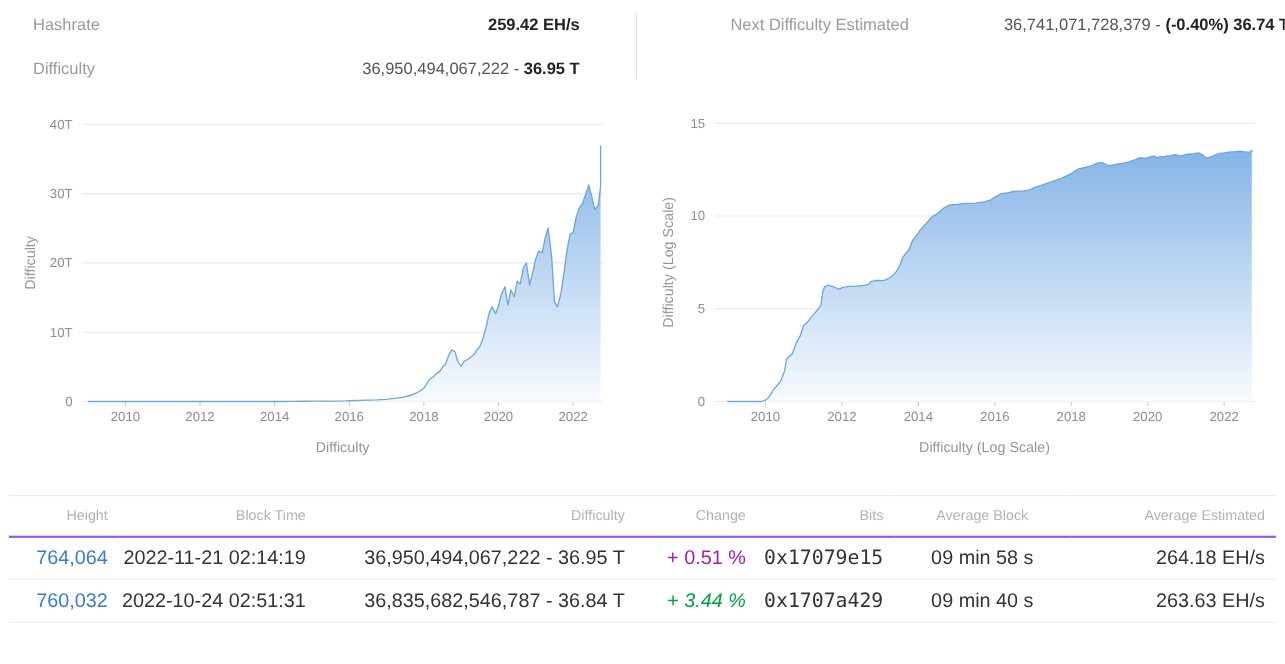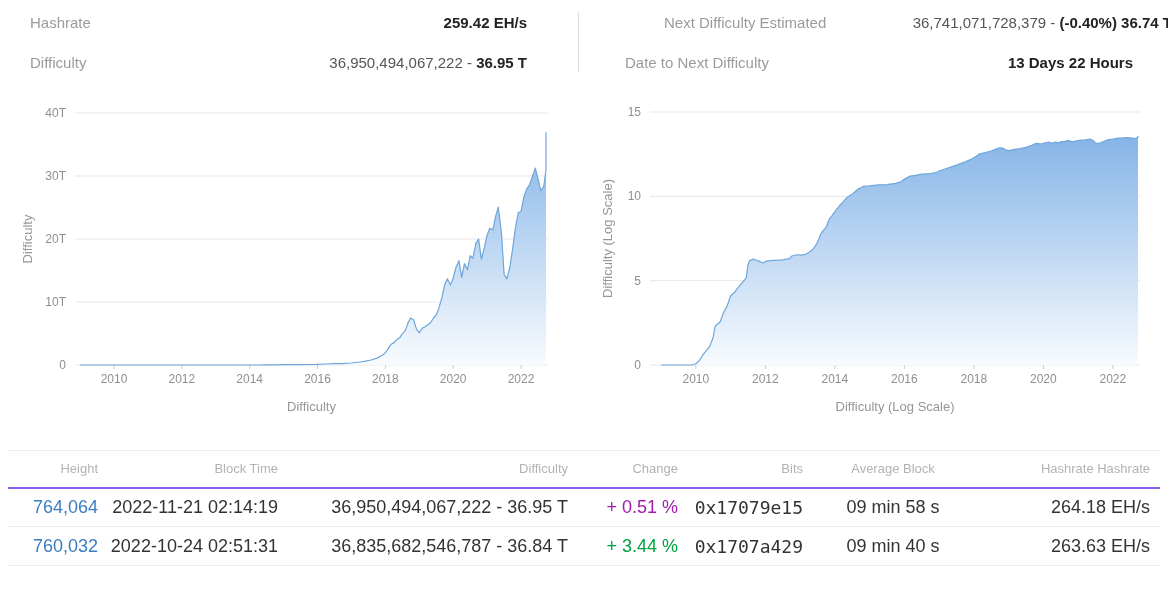--- a/index.html
+++ b/index.html
@@ -43,24 +43,20 @@
     <span class="stat-value"><span></span><span class="v-bold">259.42 EH/s</span></span>
   </div>
   <div class="srow l2">
     <span class="stat-label">Difficulty</span>
     <span class="stat-value"><span>36,950,494,067,222 - </span><span class="v-bold">36.95 T</span></span>
   </div>
   <div class="stats-divider"></div>
   <div class="srow r1">
     <span class="stat-label">Next Difficulty Estimated</span>
     <span class="stat-value"><span>36,741,071,728,379 - </span><span class="v-bold">(-0.40%) 36.74 T</span></span>
-  </div>
-  <div class="srow r2">
-    <span class="stat-label">Date to Next Difficulty</span>
-    <span class="stat-value"><span></span><span class="v-bold">13 Days 22 Hours</span></span>
   </div>
 
   <svg id="charts-svg" width="1168" height="360" viewBox="0 90 1168 360">
       <g>
         <line x1="75" x2="548" y1="365" y2="365" stroke="#e7e7e7" stroke-width="1"></line>
         <text x="66" y="369" text-anchor="end" font-size="12" fill="#8f8f8f">0</text>
         <line x1="75" x2="548" y1="302" y2="302" stroke="#e7e7e7" stroke-width="1"></line>
         <text x="66" y="306" text-anchor="end" font-size="12" fill="#8f8f8f">10T</text>
         <line x1="75" x2="548" y1="239" y2="239" stroke="#e7e7e7" stroke-width="1"></line>
         <text x="66" y="243" text-anchor="end" font-size="12" fill="#8f8f8f">20T</text>
@@ -137,38 +133,38 @@
           <col style="width:187px">
       </colgroup>
       <thead>
         <tr>
           <th class="al-r">Height</th>
           <th class="al-r">Block Time</th>
           <th class="al-r">Difficulty</th>
           <th class="al-r">Change</th>
           <th class="al-r">Bits</th>
           <th class="al-c">Average Block</th>
-          <th class="al-r">Hashrate Hashrate</th>
+          <th class="al-r">Average Estimated</th>
         </tr>
       </thead>
       <tbody>
         <tr>
           <td class="al-r c-height"><a href="#">764,064</a></td>
           <td class="al-r c-time">2022-11-21 02:14:19</td>
           <td class="al-r c-diff">36,950,494,067,222 - 36.95 T</td>
           <td class="al-r" style="color: #a21caf;">+ 0.51 %</td>
           <td class="al-r c-bits">0x17079e15</td>
           <td class="al-c c-avgblock">09 min 58 s</td>
           <td class="al-r c-hashrate">264.18 EH/s</td>
         </tr>
         <tr>
           <td class="al-r c-height"><a href="#">760,032</a></td>
           <td class="al-r c-time">2022-10-24 02:51:31</td>
           <td class="al-r c-diff">36,835,682,546,787 - 36.84 T</td>
-          <td class="al-r" style="color: rgb(0, 161, 65);">+ 3.44 %</td>
+          <td class="al-r" style="color: rgb(0, 161, 65); font-style: italic;">+ 3.44 %</td>
           <td class="al-r c-bits">0x1707a429</td>
           <td class="al-c c-avgblock">09 min 40 s</td>
           <td class="al-r c-hashrate">263.63 EH/s</td>
         </tr>
       </tbody>
     </table>
   </div>
 </div>
 
 </body></html>

